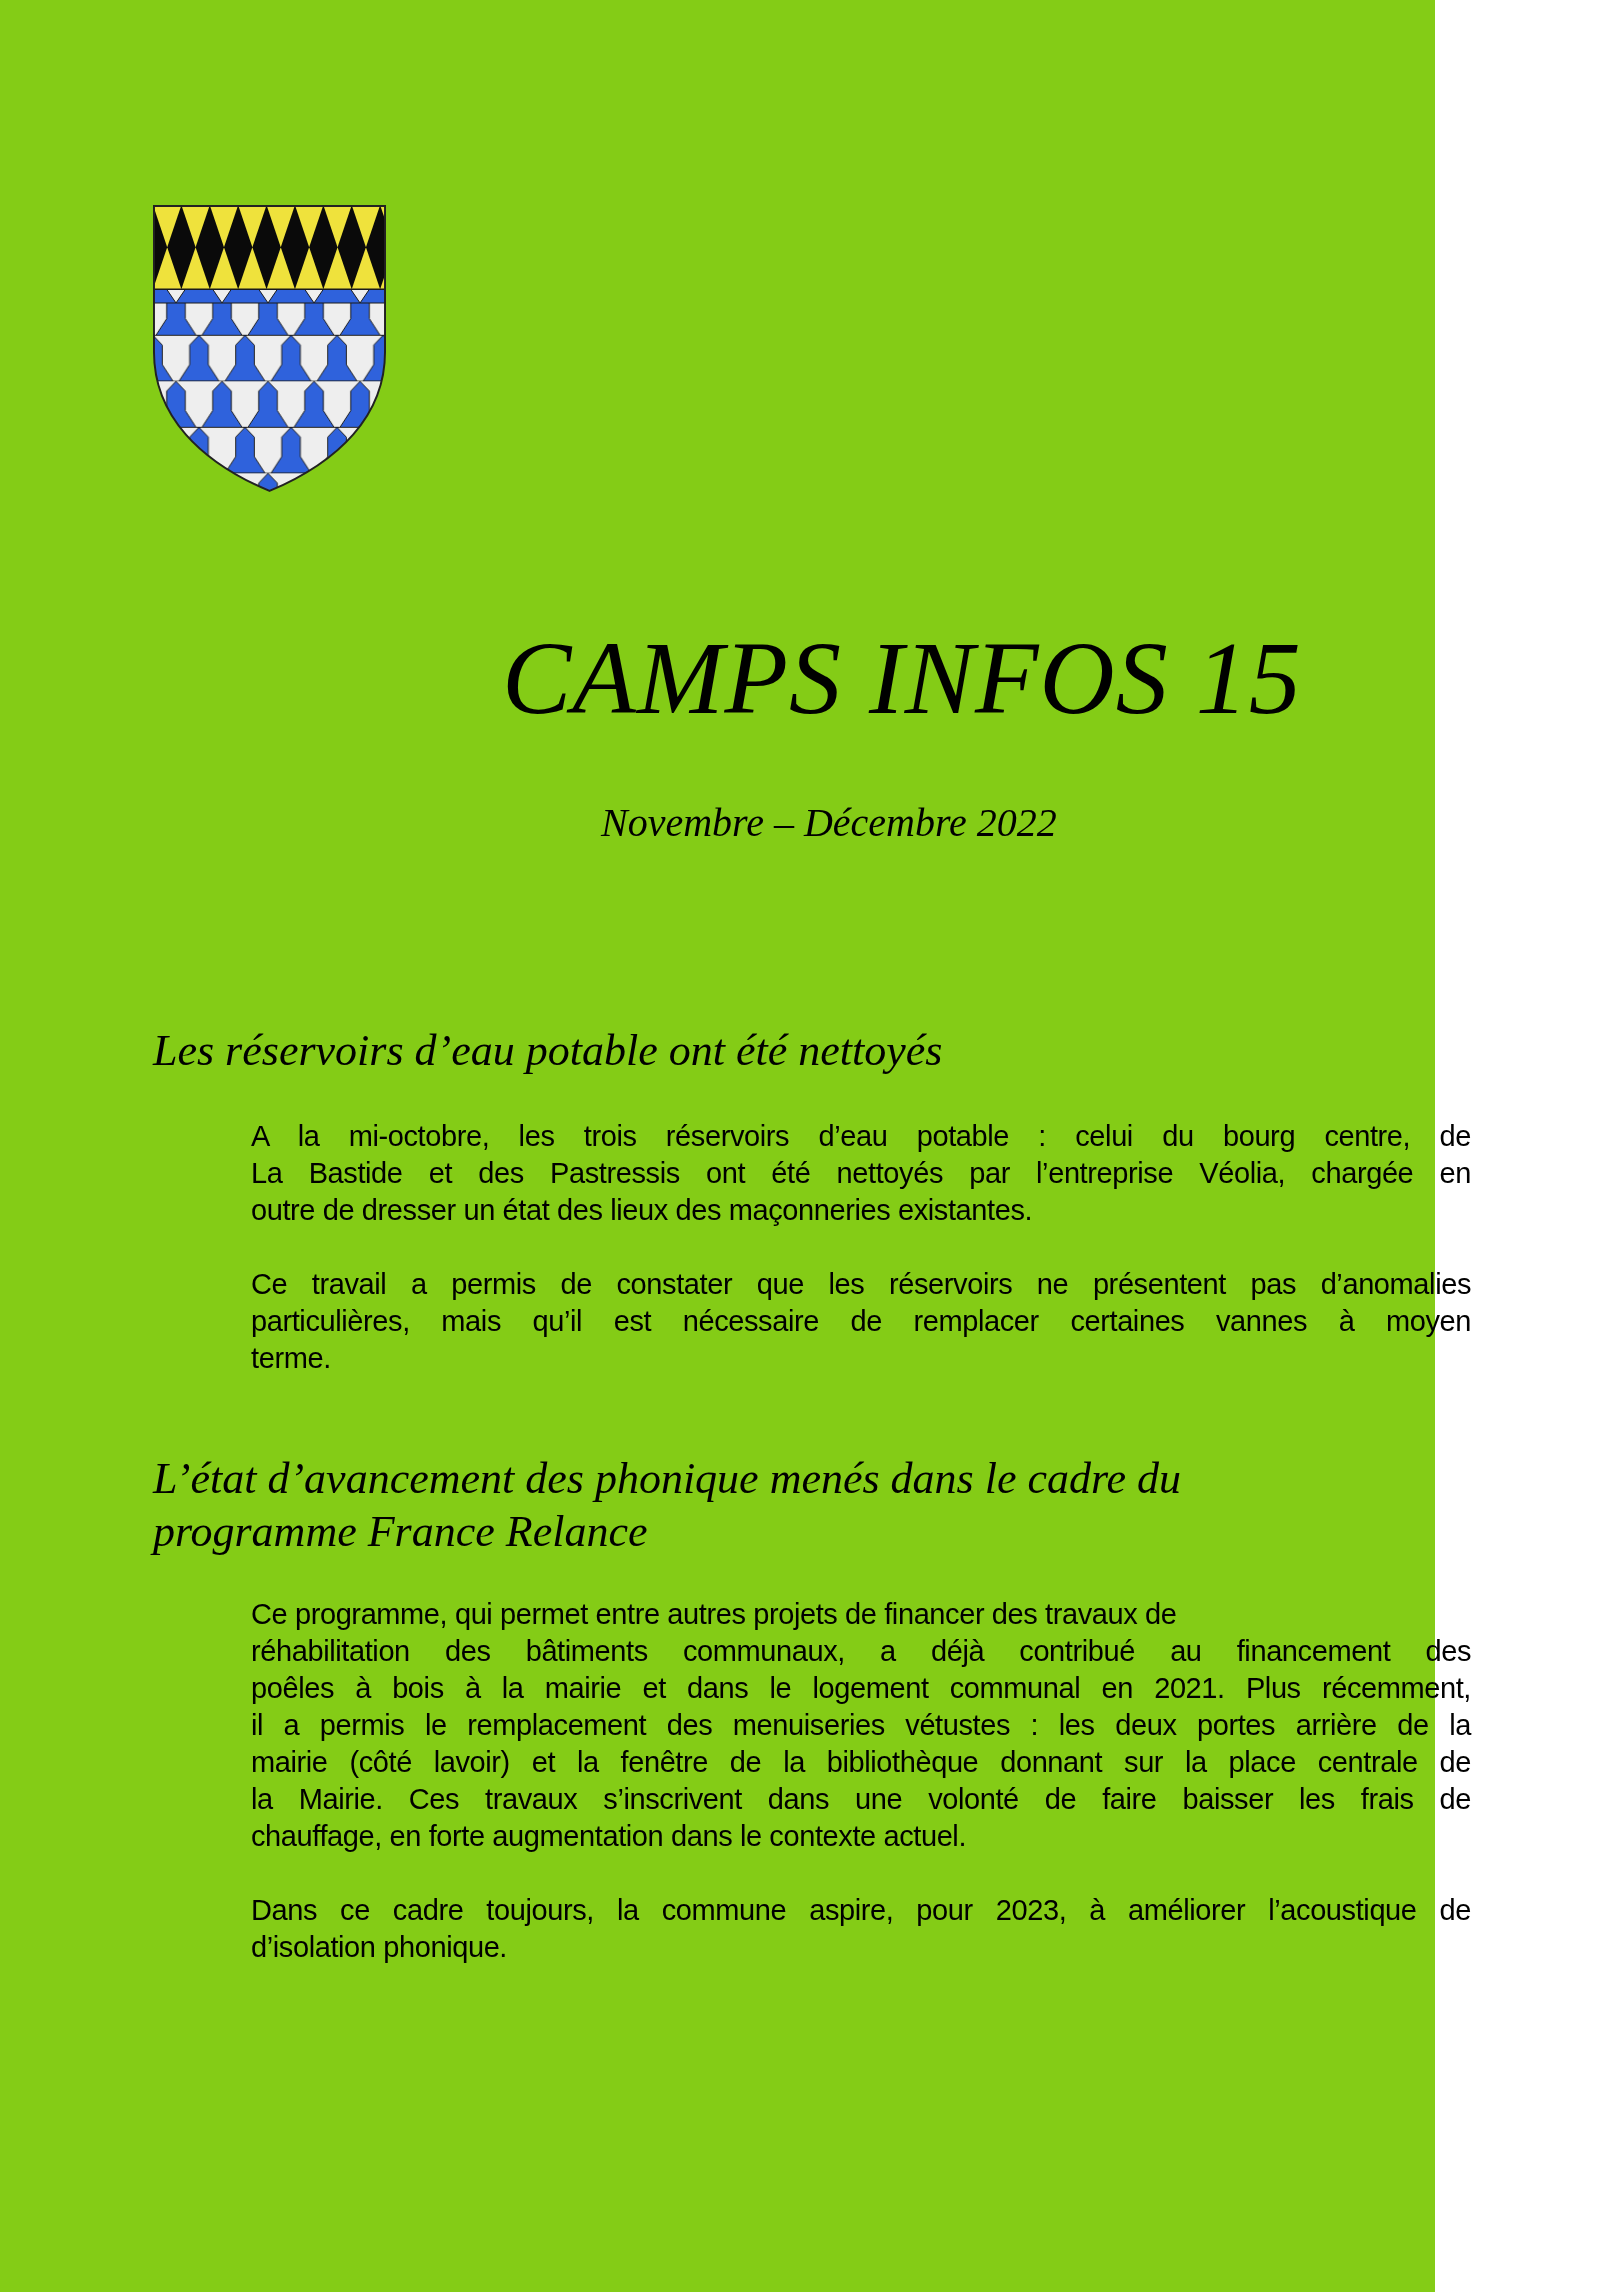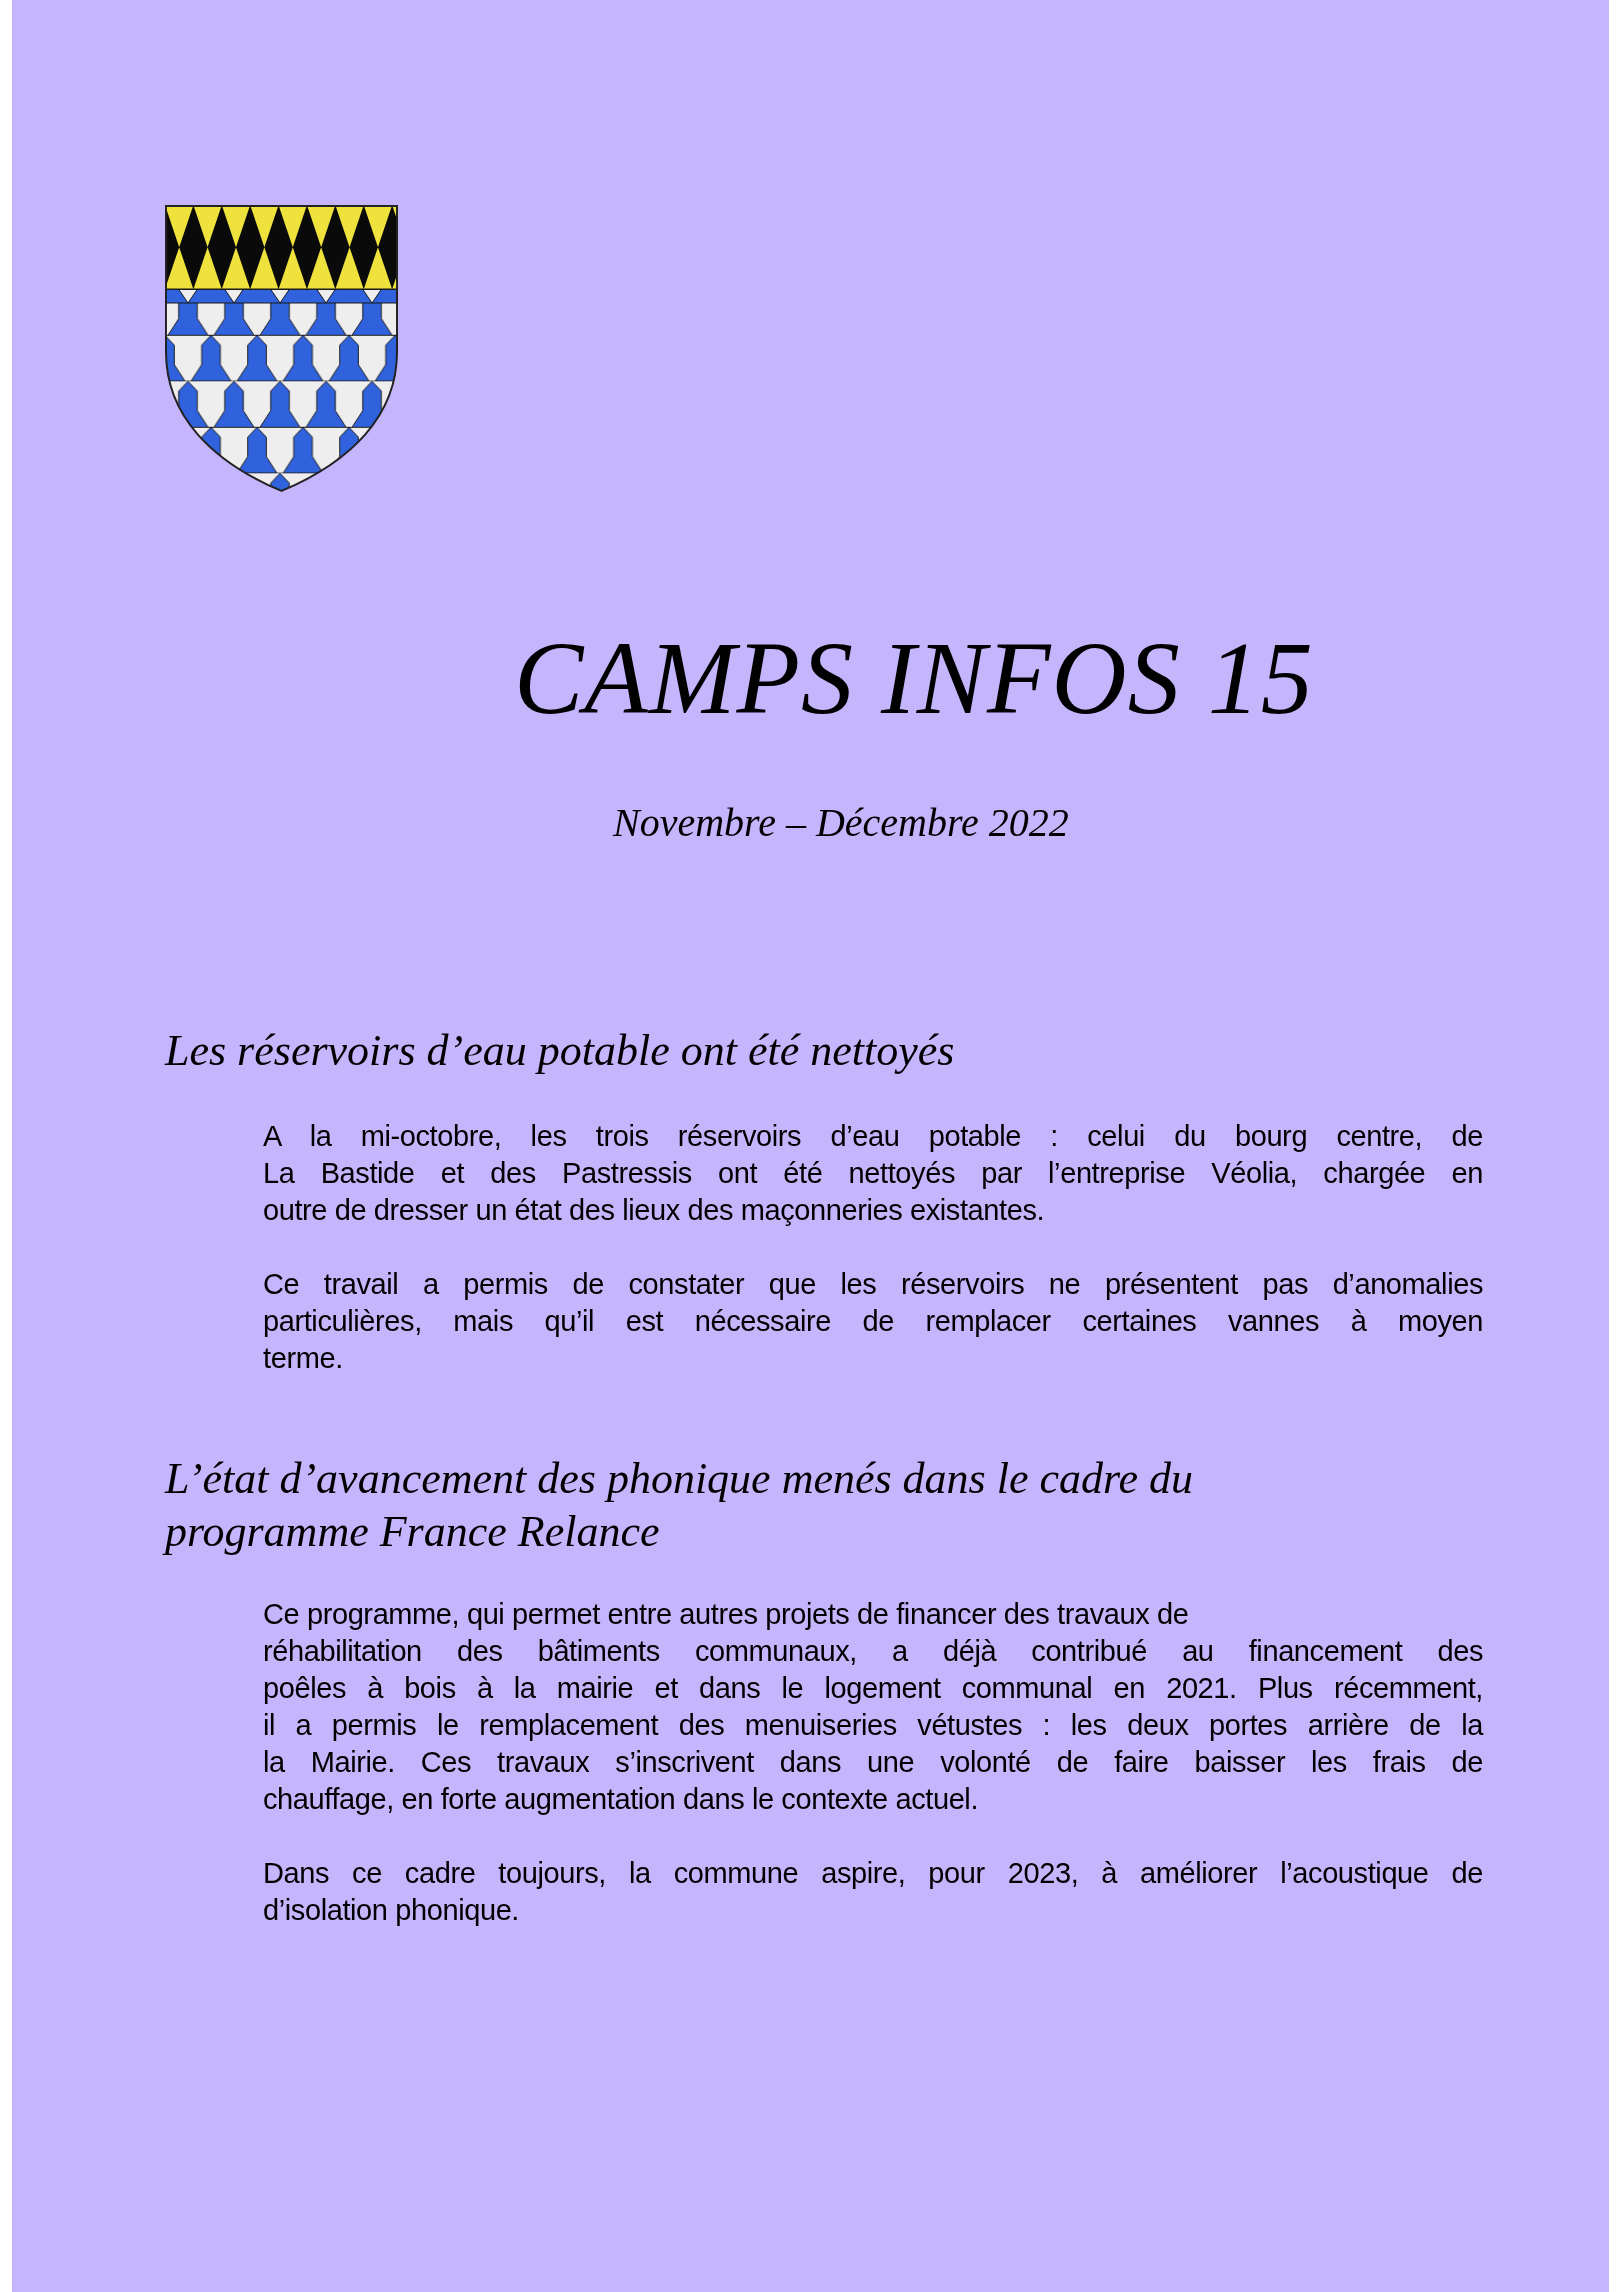--- a/index.html
+++ b/index.html
@@ -9,24 +9,24 @@
   }
   body {
     width: 1621px;
     height: 2293px;
     position: relative;
     overflow: hidden;
     color: #000000;
   }
   .page {
     position: absolute;
-    left: 12px; top: 0;
-    width: 1597px;
+    left: 0; top: 0;
+    width: 1435px;
     height: 2293px;
-    background: #c4b5fd;
+    background: #84cc16;
   }
   .crest {
     position: absolute;
     left: 153px;
     top: 205px;
     width: 233px;
     height: 288px;
   }
   .crest svg { display: block; width: 233px; height: 288px; }
 
@@ -166,20 +166,21 @@
     <span style="display:block">L’état d’avancement des phonique menés dans le cadre du</span>
     <span style="display:block">programme France Relance</span>
   </h3>
 
   <div class="body-block b2">
     <p class="para">
       <span class="ln last" style="white-space: nowrap;">Ce programme, qui permet entre autres projets de financer des travaux de</span>
       <span class="ln" style="white-space: nowrap;">réhabilitation des bâtiments communaux, a déjà contribué au financement des</span>
       <span class="ln" style="white-space: nowrap;">poêles à bois à la mairie et dans le logement communal en 2021. Plus récemment,</span>
       <span class="ln" style="white-space: nowrap;">il a permis le remplacement des menuiseries vétustes : les deux portes arrière de la</span>
+      <span class="ln" style="white-space: nowrap;">mairie (côté lavoir) et la fenêtre de la bibliothèque donnant sur la place centrale  de</span>
       <span class="ln" style="white-space: nowrap;">la Mairie. Ces travaux s’inscrivent dans une volonté de faire baisser les frais de</span>
       <span class="ln last" style="white-space: nowrap;">chauffage, en forte augmentation dans le contexte actuel.</span>
     </p>
     <div class="gap"></div>
     <p class="para">
       <span class="ln" style="white-space: nowrap;">Dans ce cadre toujours, la commune aspire, pour 2023, à améliorer l’acoustique de</span>
       <span class="ln last" style="white-space: nowrap;">d’isolation phonique.</span>
     </p>
   </div>
 

